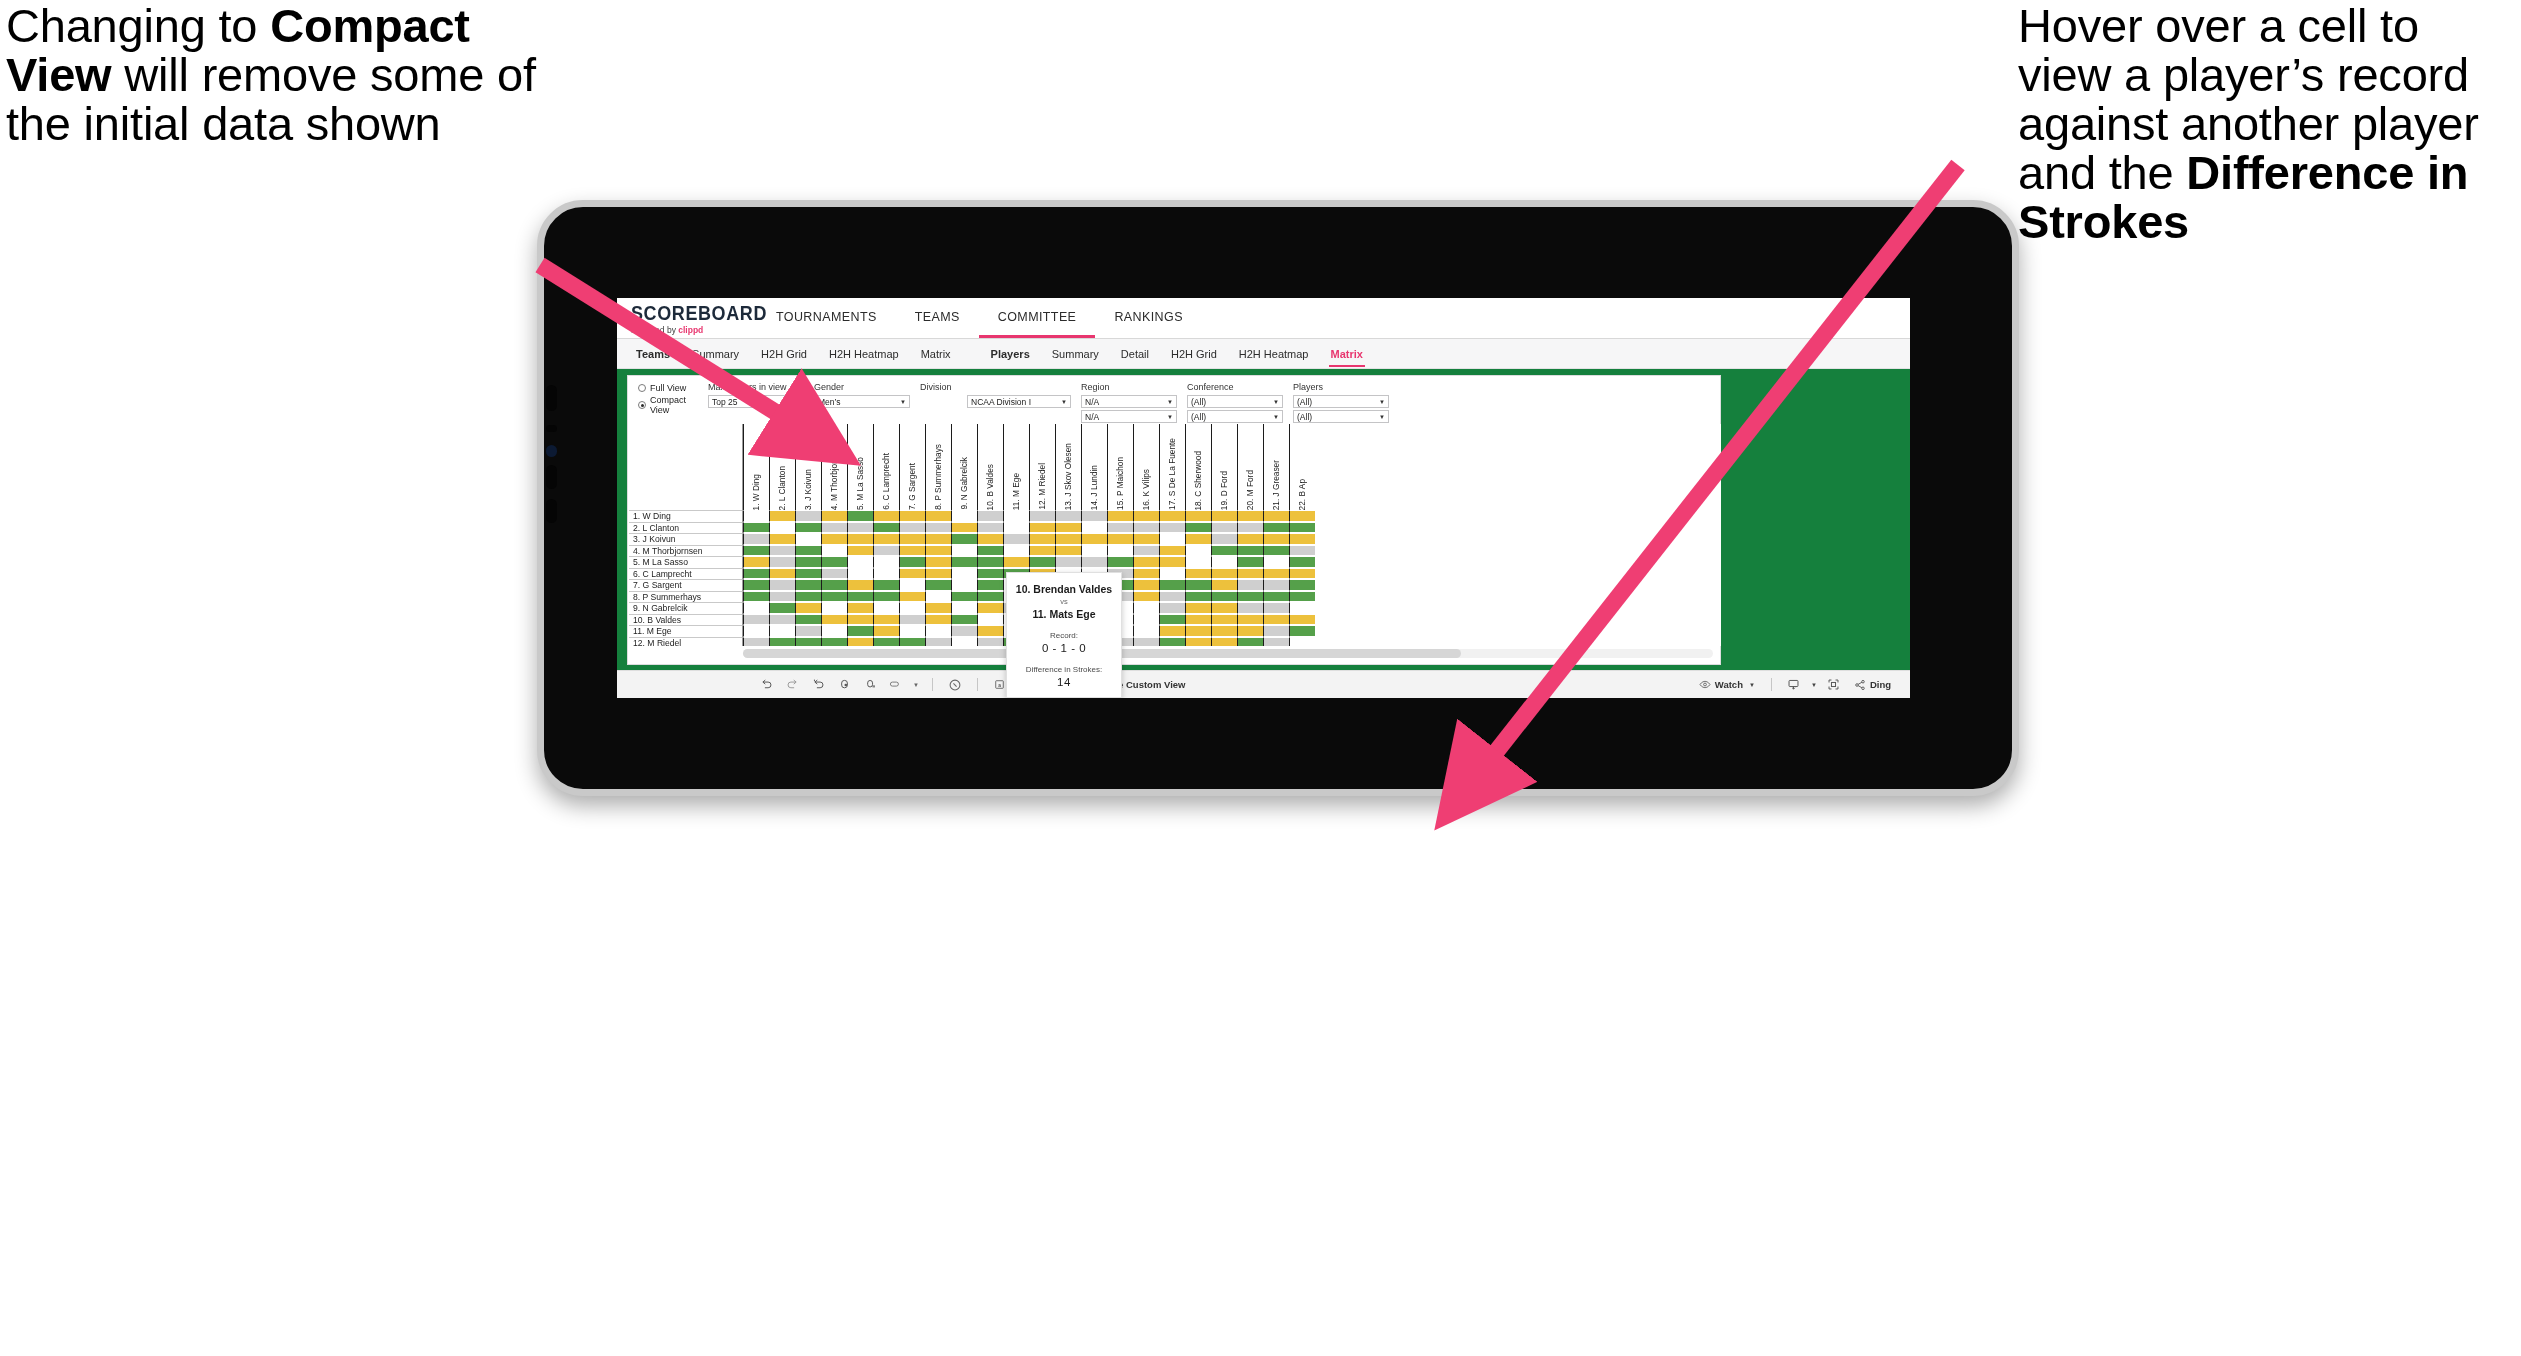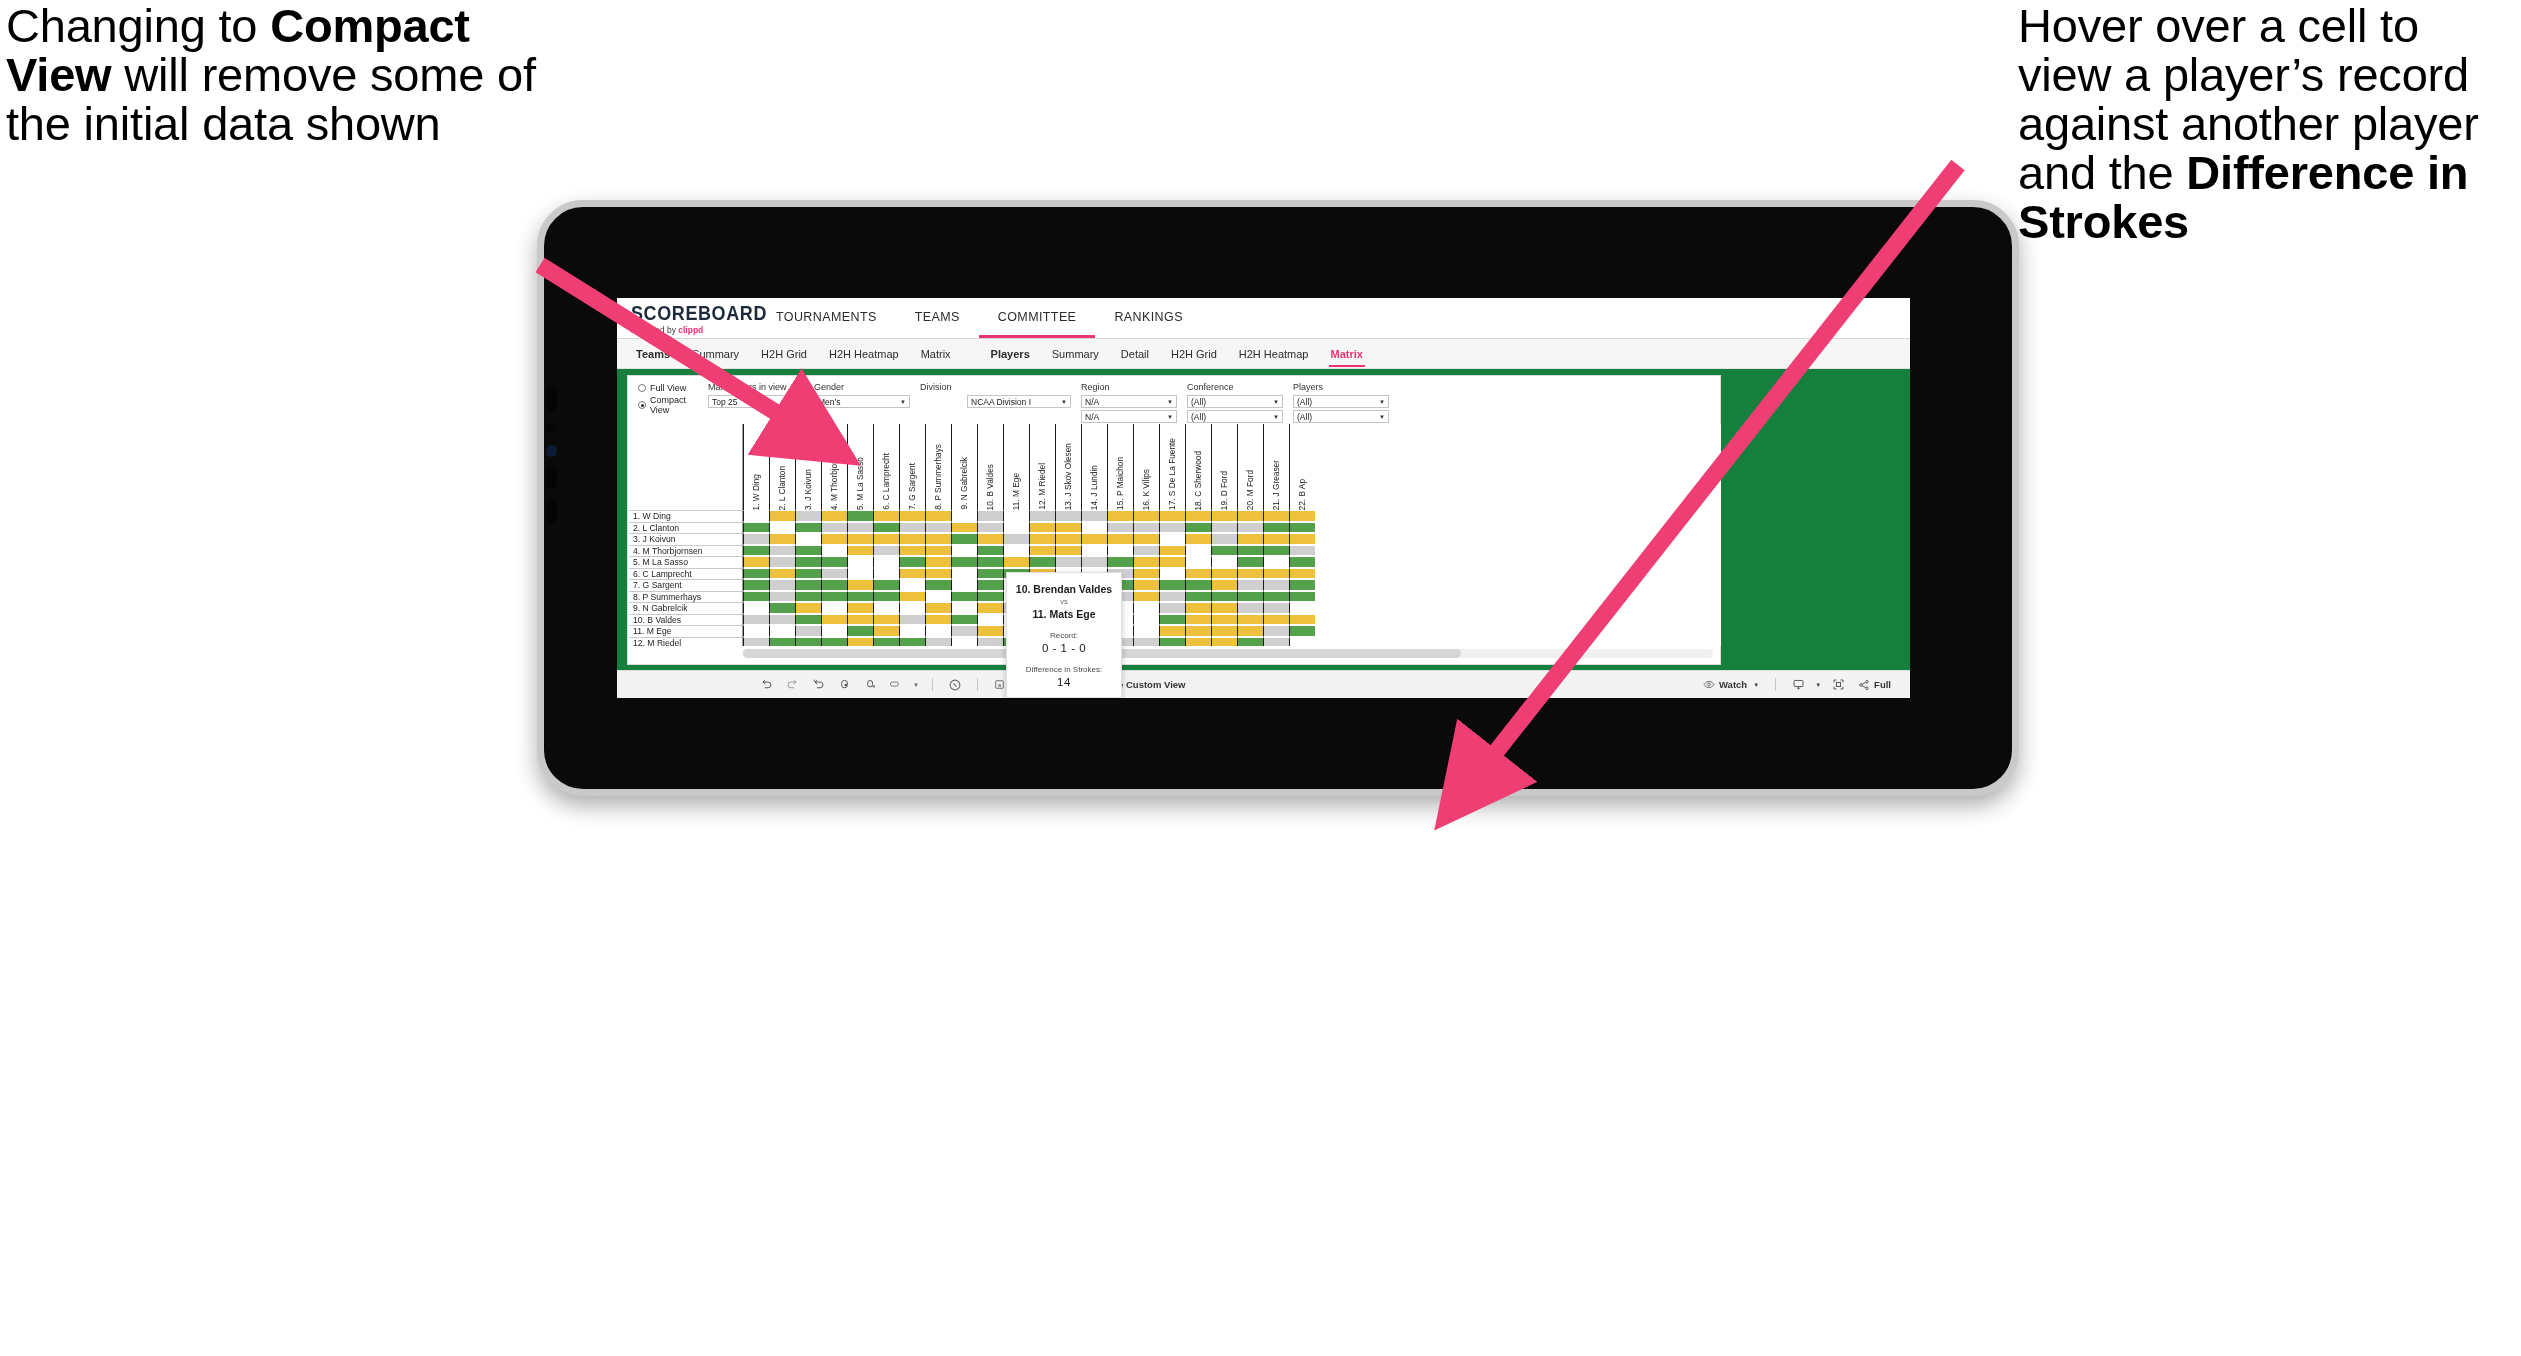--- a/index.html
+++ b/index.html
@@ -824,21 +824,21 @@
             <rect x="5.5" y="5.5" width="5" height="5"></rect>
           </svg>
       </div>
       <div class="tb-text">
         <svg width="12" height="12" viewBox="0 0 16 16" fill="none" stroke="#555" stroke-width="1.2">
             <circle cx="12" cy="3.6" r="1.7"></circle>
             <circle cx="12" cy="12.4" r="1.7"></circle>
             <circle cx="4" cy="8" r="1.7"></circle>
             <path d="M5.5 7.1 10.5 4.4M5.5 8.9l5 2.7"></path>
           </svg>
-        <span>Full</span>
+        <span>Ding</span>
       </div>
       <div style="width:12px"></div>
     </div>
 
   </div>
 
   <svg class="arrow-svg">
     <defs>
       <marker id="ah" markerWidth="6" markerHeight="6" refX="2.6" refY="3" orient="auto">
         <path d="M0,0 L6,3 L0,6 z" fill="#ef3e73"></path>

